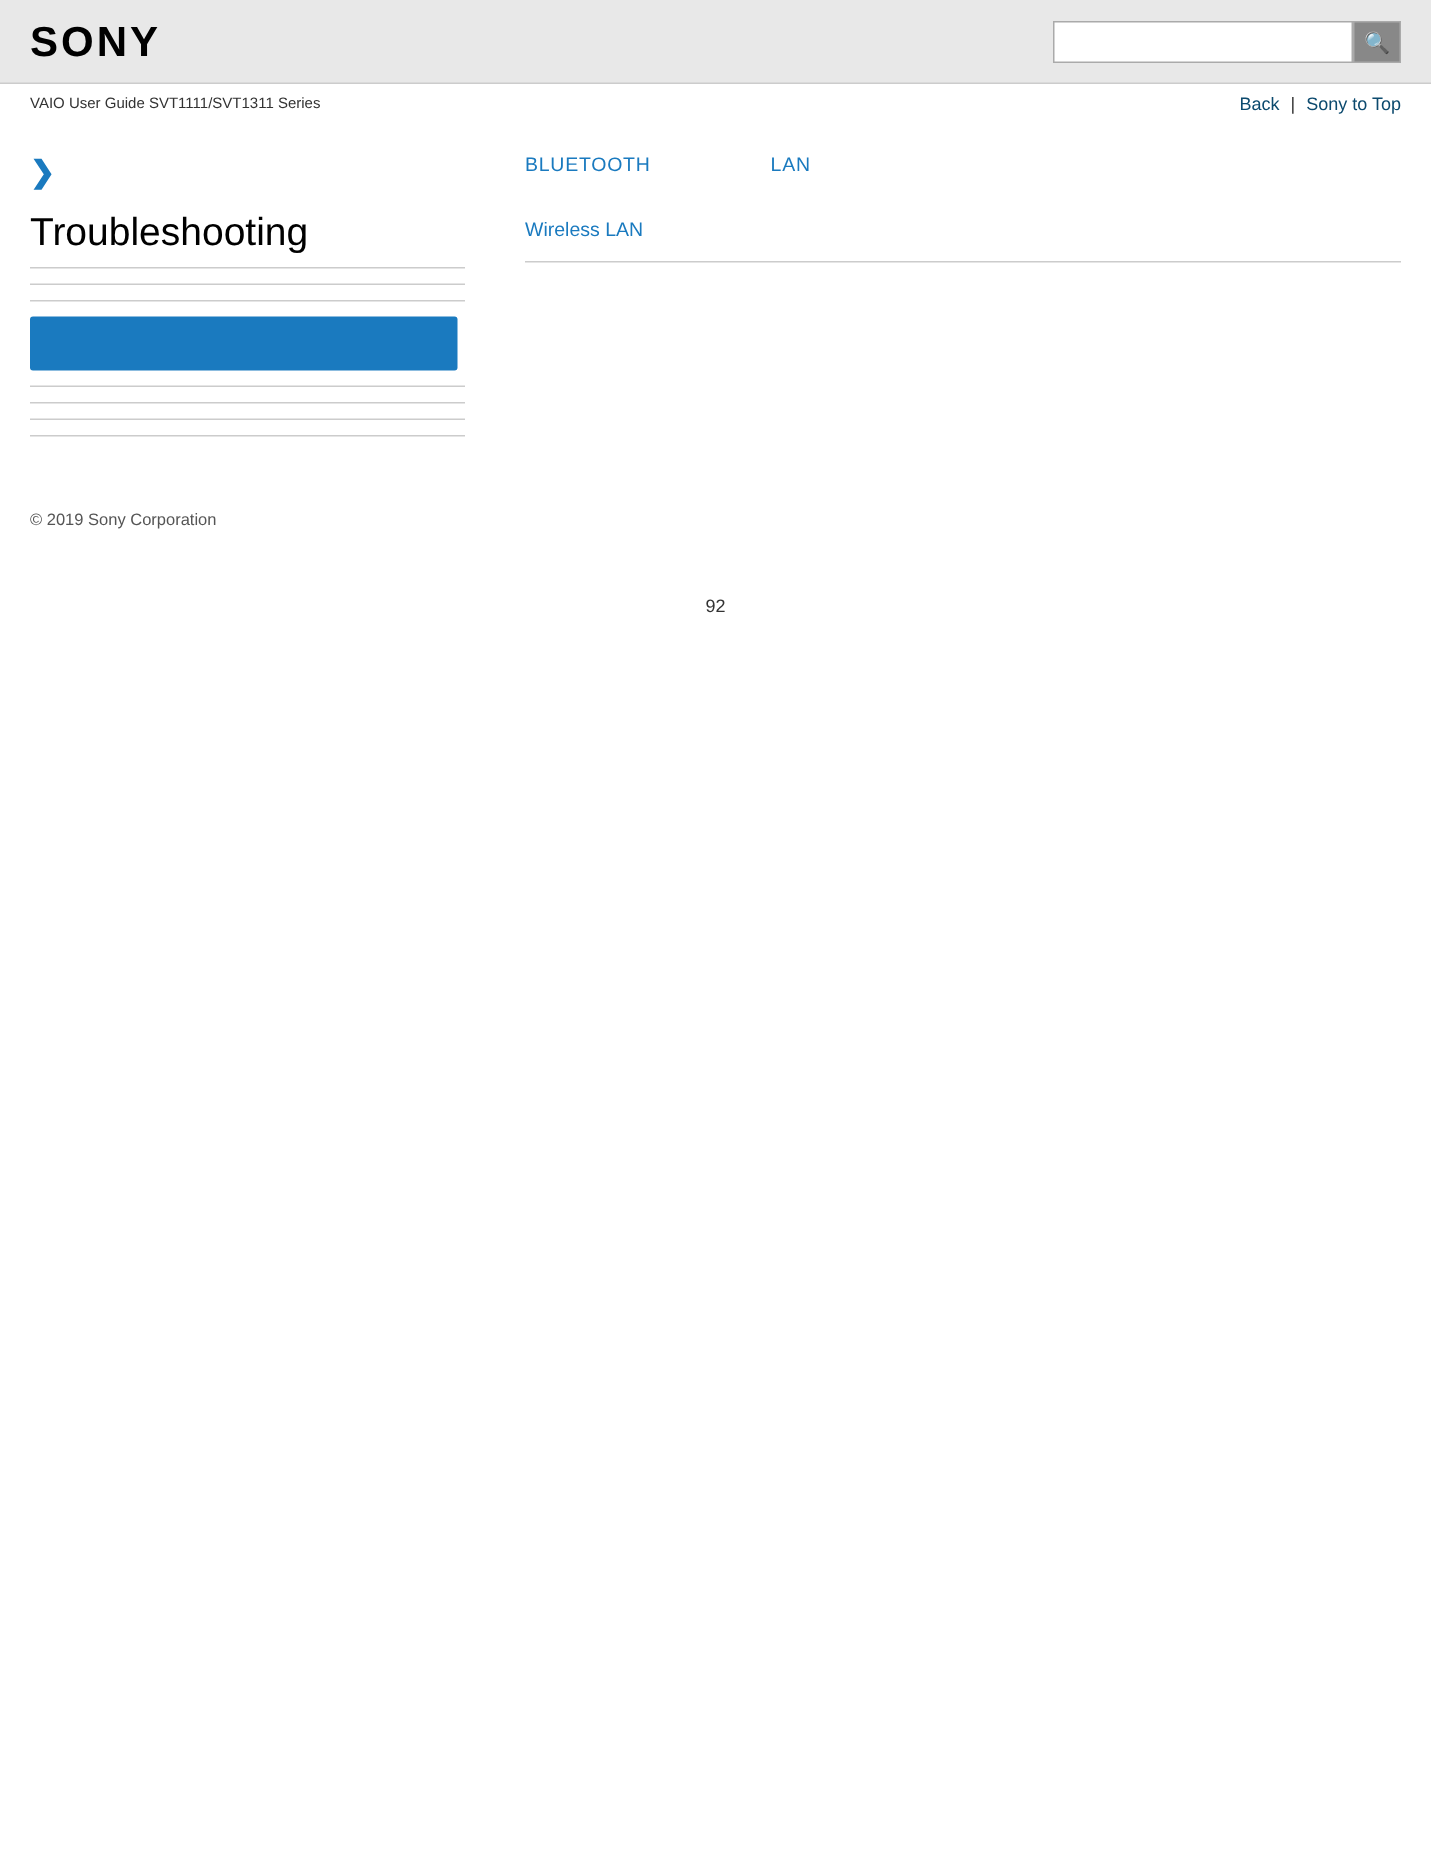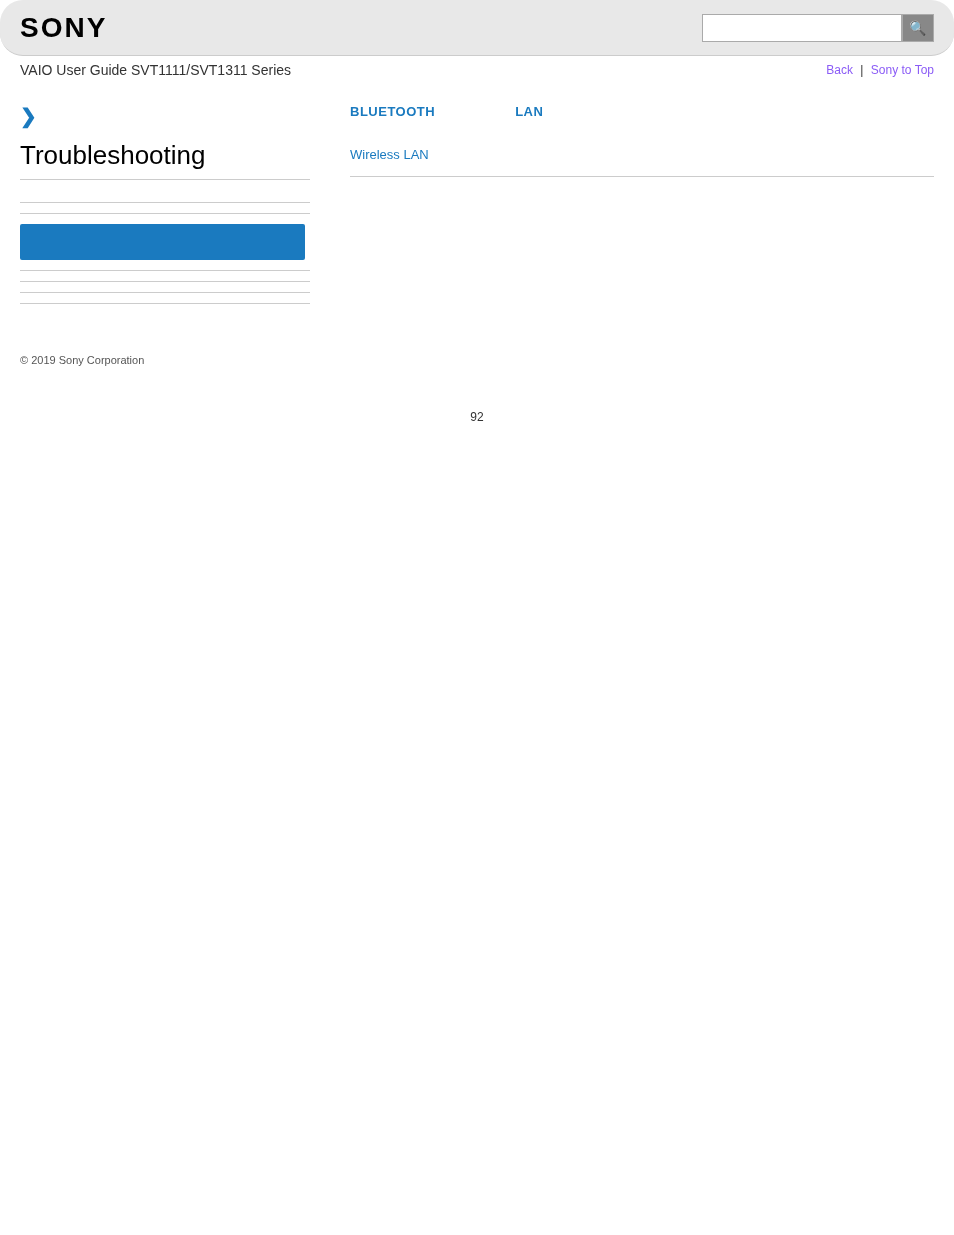--- a/index.html
+++ b/index.html
@@ -19,21 +19,20 @@
 
     
     .header {
       background: #e8e8e8;
       padding: 10px 20px;
       display: flex;
       align-items: center;
       justify-content: space-between;
       border-bottom: 1px solid #ccc;
       height: 56px;
-      border-radius: 23px;
     }
 
     .sony-logo {
       font-size: 28px;
       font-weight: 900;
       color: #000000;
       letter-spacing: 2px;
       font-family: Arial Black, Arial, sans-serif;
     }
 
@@ -68,30 +67,30 @@
     .nav-bar {
       padding: 6px 20px;
       display: flex;
       justify-content: space-between;
       align-items: center;
       border-bottom: none;
       background: #ffffff;
     }
 
     .guide-title {
-      font-size: 14px;
+      font-size: 10px;
       color: #333;
     }
 
     .nav-links {
       font-size: 12px;
     }
 
     .nav-links a {
-      color: #8b5cf6;
+      color: #0c4a6e;
       text-decoration: none;
     }
 
     .nav-sep {
       color: #333;
       margin: 0 4px;
     }
 
     
     .main-content {
@@ -113,21 +112,21 @@
       margin-bottom: 12px;
       display: block;
     }
 
     .sidebar-section-title {
       font-size: 26px;
       font-weight: normal;
       color: #000;
       border-bottom: 1px solid #ccc;
       padding-bottom: 8px;
-      margin-bottom: 22px;
+      margin-bottom: 10px;
     }
 
     .sidebar-divider {
       border: none;
       border-top: 1px solid #ccc;
       margin: 10px 0;
     }
 
     .sidebar-highlight {
       background: #1a7abf;
@@ -146,21 +145,21 @@
     .content-links-row {
       display: flex;
       gap: 80px;
       margin-bottom: 10px;
     }
 
     .content-link {
       color: #1a7abf;
       text-decoration: none;
       font-size: 13px;
-      font-weight: bold;
+      font-weight: normal;
       letter-spacing: 0.5px;
     }
 
     .content-link-secondary {
       color: #1a7abf;
       text-decoration: none;
       font-size: 13px;
       margin-top: 18px;
     }
 

